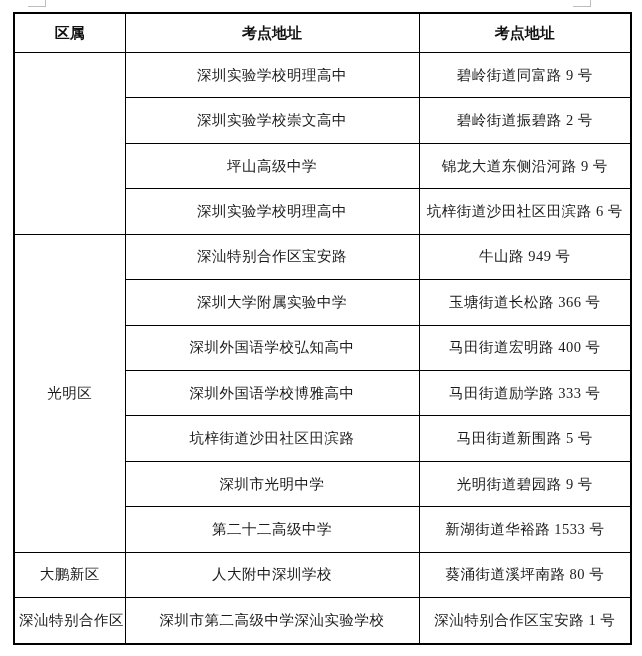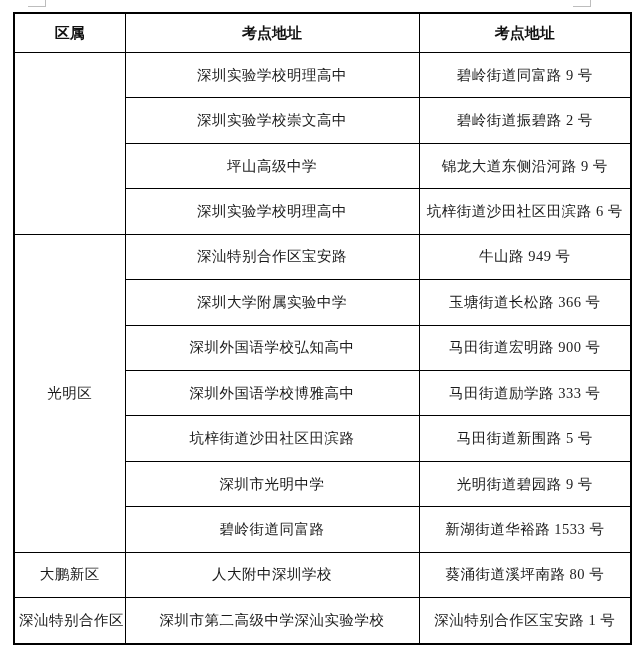--- a/index.html
+++ b/index.html
@@ -101,36 +101,36 @@
         <td rowspan="7">光明区</td>
         <td>深汕特别合作区宝安路</td>
         <td>牛山路 949 号</td>
       </tr>
       <tr>
         <td>深圳大学附属实验中学</td>
         <td>玉塘街道长松路 366 号</td>
       </tr>
       <tr>
         <td>深圳外国语学校弘知高中</td>
-        <td>马田街道宏明路 900 号</td>
+        <td>马田街道宏明路 400 号</td>
       </tr>
       <tr>
         <td>深圳外国语学校博雅高中</td>
         <td>马田街道励学路 333 号</td>
       </tr>
       <tr>
         <td>坑梓街道沙田社区田滨路</td>
         <td>马田街道新围路 5 号</td>
       </tr>
       <tr>
         <td>深圳市光明中学</td>
         <td>光明街道碧园路 9 号</td>
       </tr>
       <tr>
-        <td>碧岭街道同富路</td>
+        <td>第二十二高级中学</td>
         <td>新湖街道华裕路 1533 号</td>
       </tr>
 
       <tr>
         <td>大鹏新区</td>
         <td>人大附中深圳学校</td>
         <td>葵涌街道溪坪南路 80 号</td>
       </tr>
 
       <tr>

